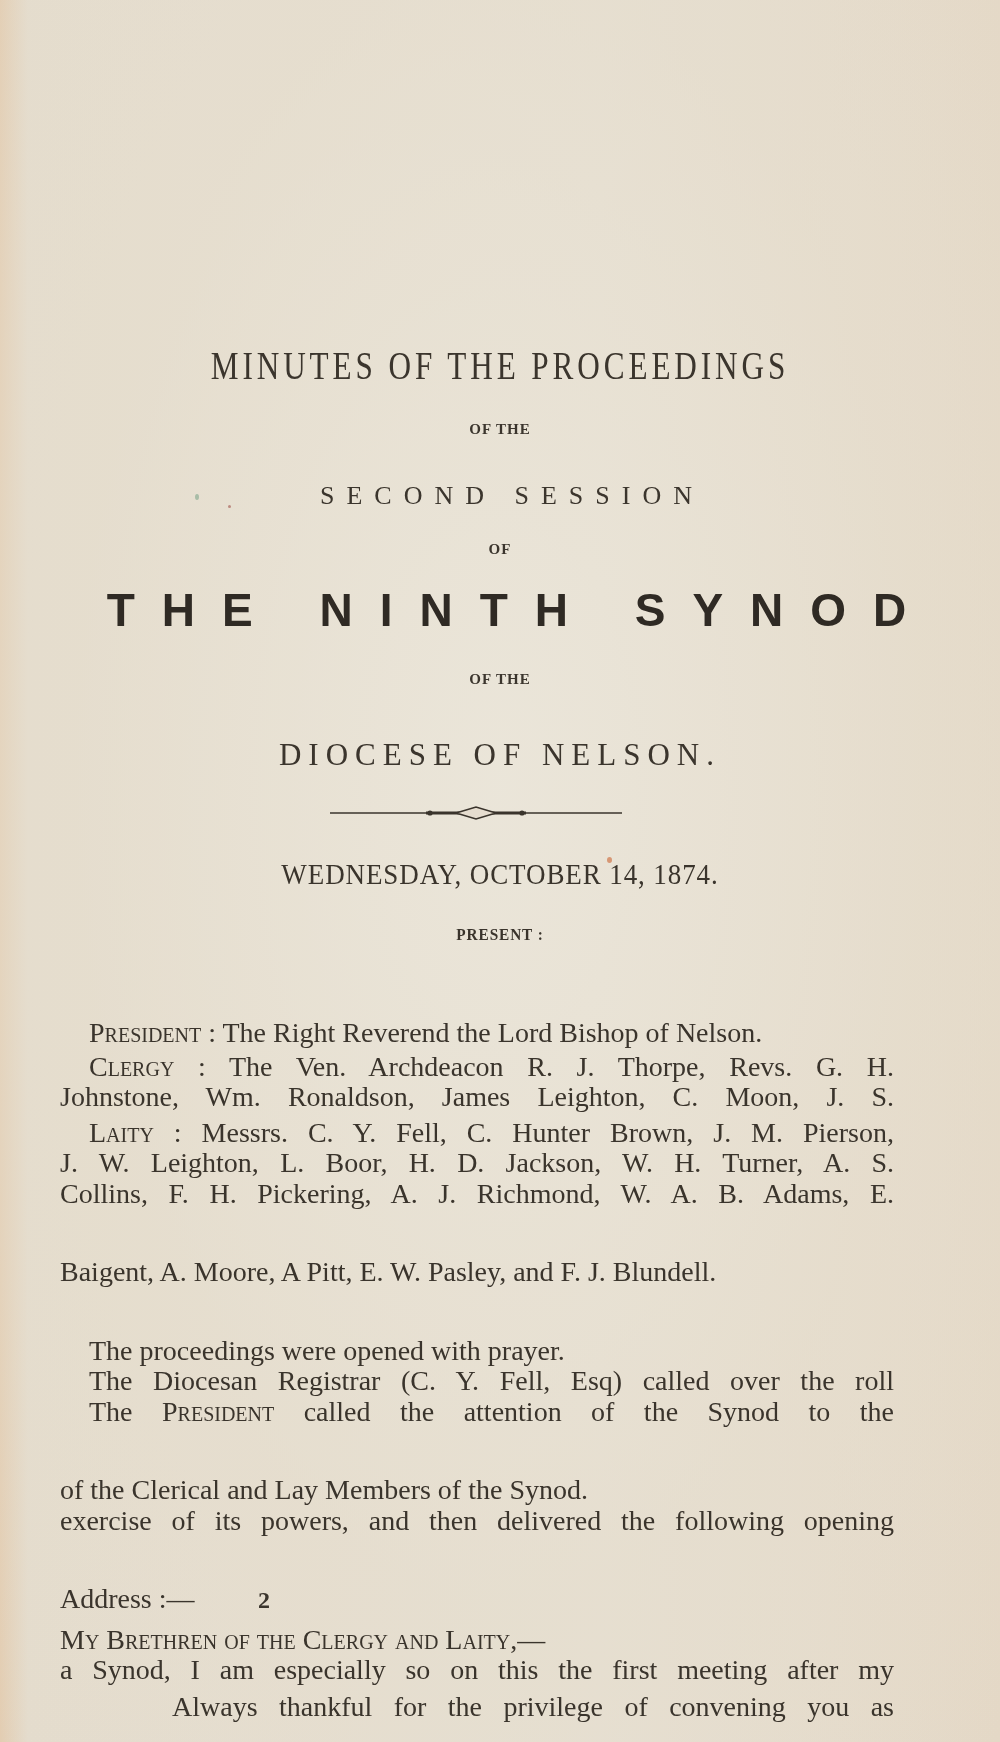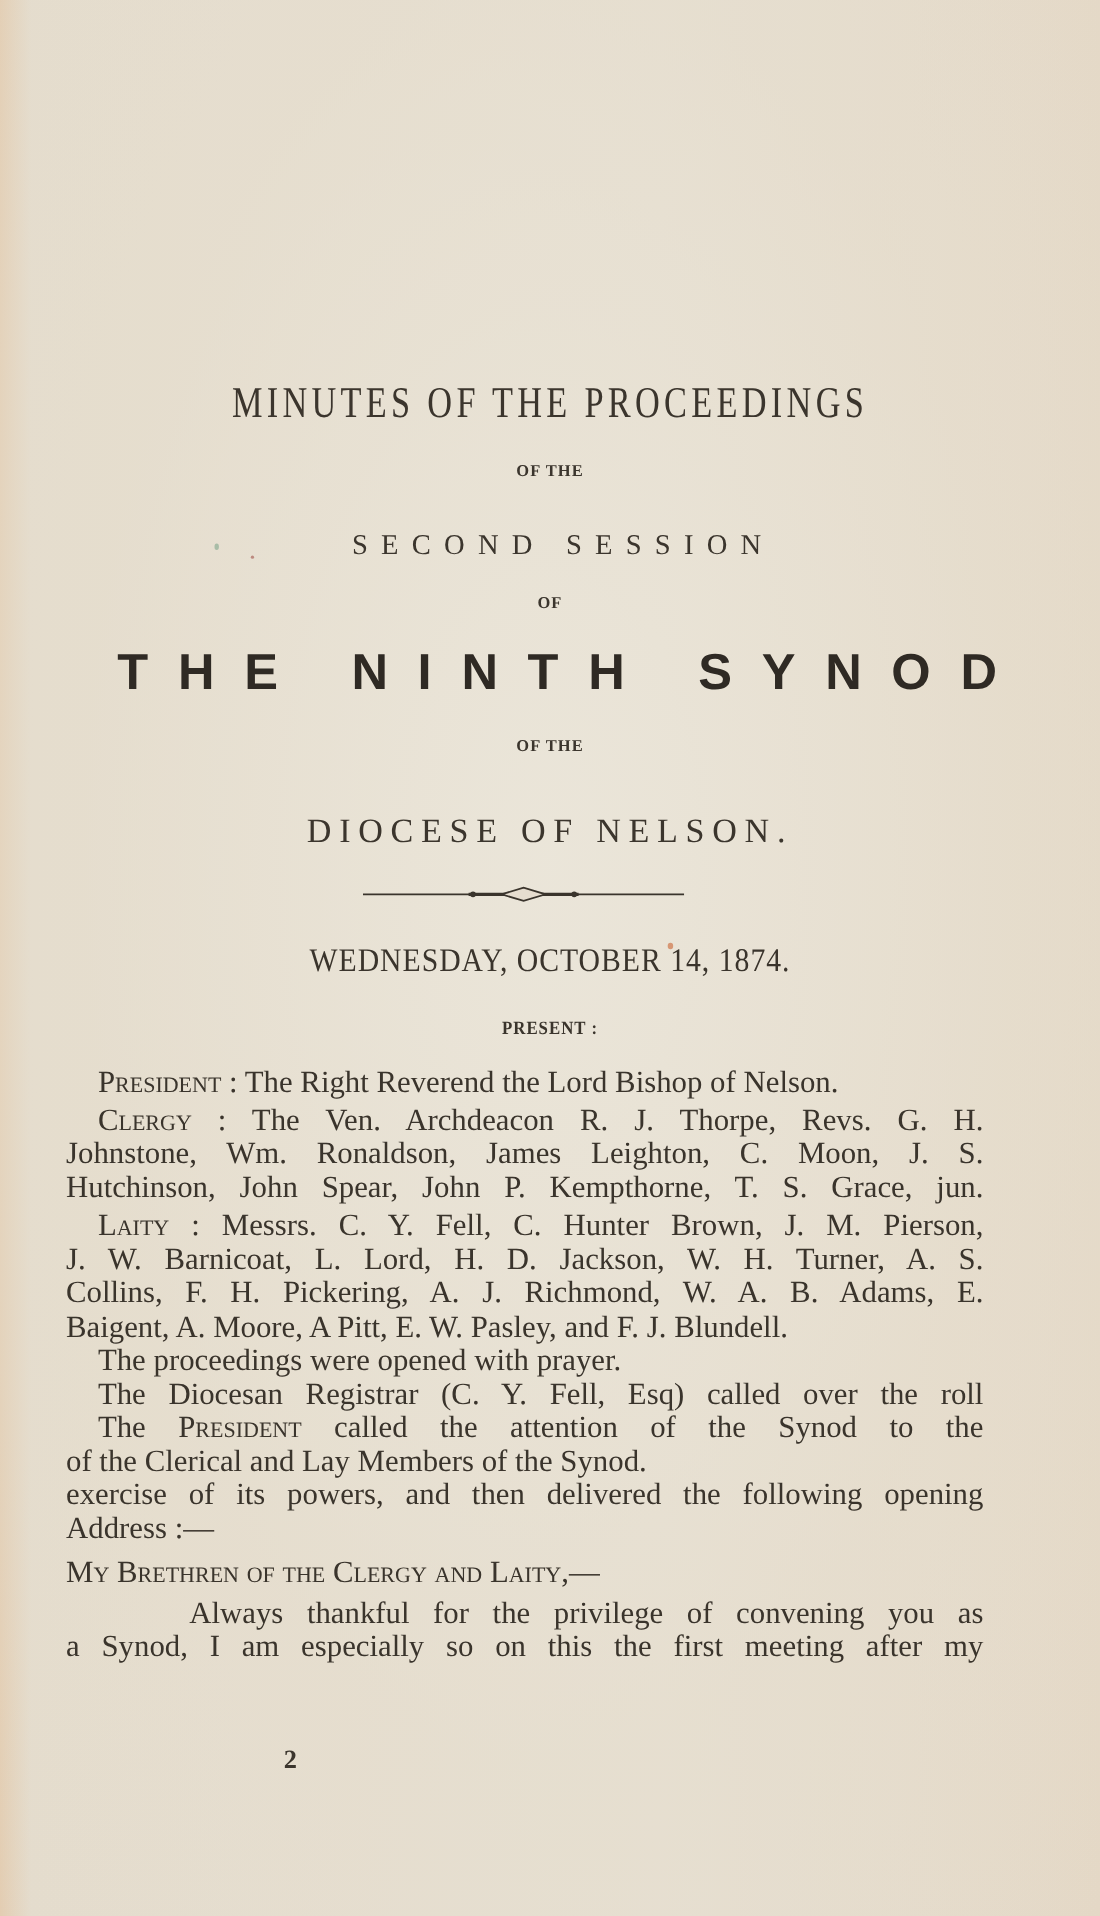--- a/index.html
+++ b/index.html
@@ -41,21 +41,21 @@
   .ornament { position: absolute; left: 330px; top: 803px; width: 292px; height: 20px; }
   .t-date { top: 857px; font-size: 30px; letter-spacing: 1px; transform: scaleX(0.9); }
   .t-present { top: 925px; font-size: 17px; font-weight: bold; letter-spacing: 1px; transform: scaleX(0.9); }
 
   .body {
     position: absolute; left: 60px; width: 834px; top: 970px;
     font-size: 28px; line-height: 30.5px; color: #3a342c;
   }
   .sc { font-variant: small-caps; }
   .line { display: block; white-space: nowrap; text-align: justify; text-align-last: justify; }
-  .line.last { text-align-last: left; }
+  .line.last { text-align-last: left; margin-top: 48px; }
   .line.ind { padding-left: 29px; }
   .line.ind2 { padding-left: 112px; }
   .pagenum {
     position: absolute; left: 258px; top: 1587px; font-size: 24px; font-weight: bold; color: #3b352d;
   }
   .stain { position: absolute; border-radius: 50%; }
 </style>
 </head>
 <body>
 
@@ -82,37 +82,36 @@
   </svg>
 
   <div class="center t-date">WEDNESDAY, OCTOBER 14, 1874.</div>
   <div class="center t-present">PRESENT :</div>
 
   <div class="body">
     <span class="line ind last"><span class="sc">President</span><span> : </span><span>The Right Reverend the Lord Bishop of Nelson.</span></span>
 
     <span class="line ind" style="margin-top:3px"><span class="sc">Clergy</span><span> : </span><span>The Ven. Archdeacon R. J. Thorpe, Revs. G. H.</span></span>
     <span class="line">Johnstone, Wm. Ronaldson, James Leighton, C. Moon, J. S.</span>
-    <span class="line">Hutchinson, John Spear, John P. Kempthorne, T. S. Grace, jun.</span>
 
     <span class="line ind" style="margin-top:5px"><span class="sc">Laity</span><span> : </span><span>Messrs. C. Y. Fell, C. Hunter Brown, J. M. Pierson,</span></span>
-    <span class="line">J. W. Barnicoat, L. Lord, H. D. Jackson, W. H. Turner, A. S.</span>
+    <span class="line">J. W. Leighton, L. Boor, H. D. Jackson, W. H. Turner, A. S.</span>
     <span class="line">Collins, F. H. Pickering, A. J. Richmond, W. A. B. Adams, E.</span>
     <span class="line last">Baigent, A. Moore, A Pitt, E. W. Pasley, and F. J. Blundell.</span>
 
     <span class="line ind last">The proceedings were opened with prayer.</span>
 
     <span class="line ind">The Diocesan Registrar (C. Y. Fell, Esq) called over the roll</span>
     <span class="line ind"><span>The </span><span class="sc">President</span><span> called the attention of the Synod to the</span></span>
 
     <span class="line last">of the Clerical and Lay Members of the Synod.</span>
 
     <span class="line">exercise of its powers, and then delivered the following opening</span>
     <span class="line last">Address :—</span>
 
     <span class="line last sc" style="margin-top:10px">My Brethren of the Clergy and Laity,—</span>
 
+    <span class="line">a Synod, I am especially so on this the first meeting after my</span>
     <span class="line ind2" style="margin-top:6px">Always thankful for the privilege of convening you as</span>
-    <span class="line">a Synod, I am especially so on this the first meeting after my</span>
   </div>
 
   <div class="pagenum">2</div>
 </div>
 
 </body></html>

